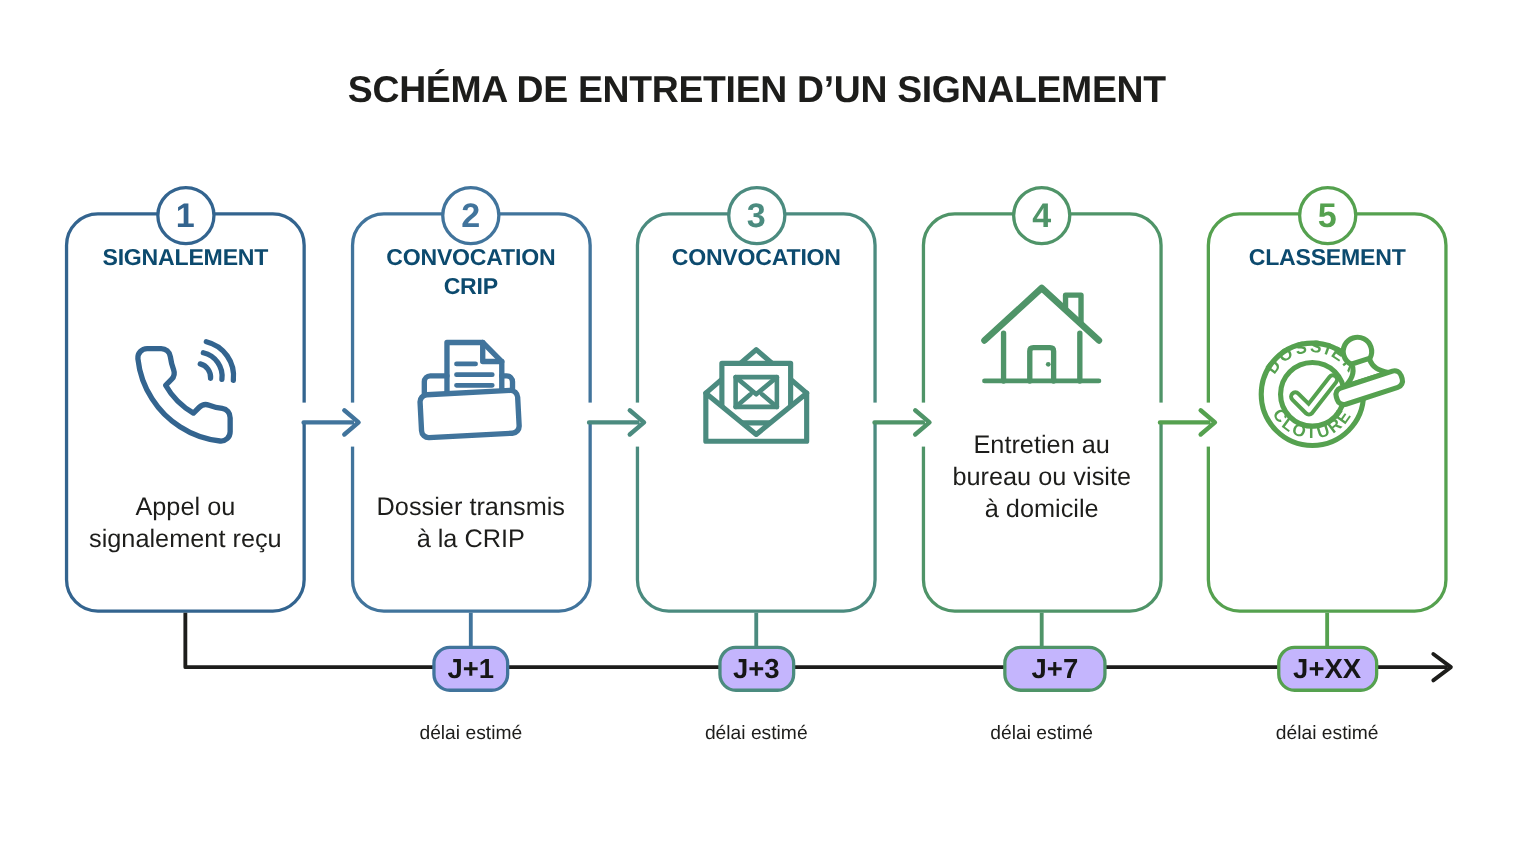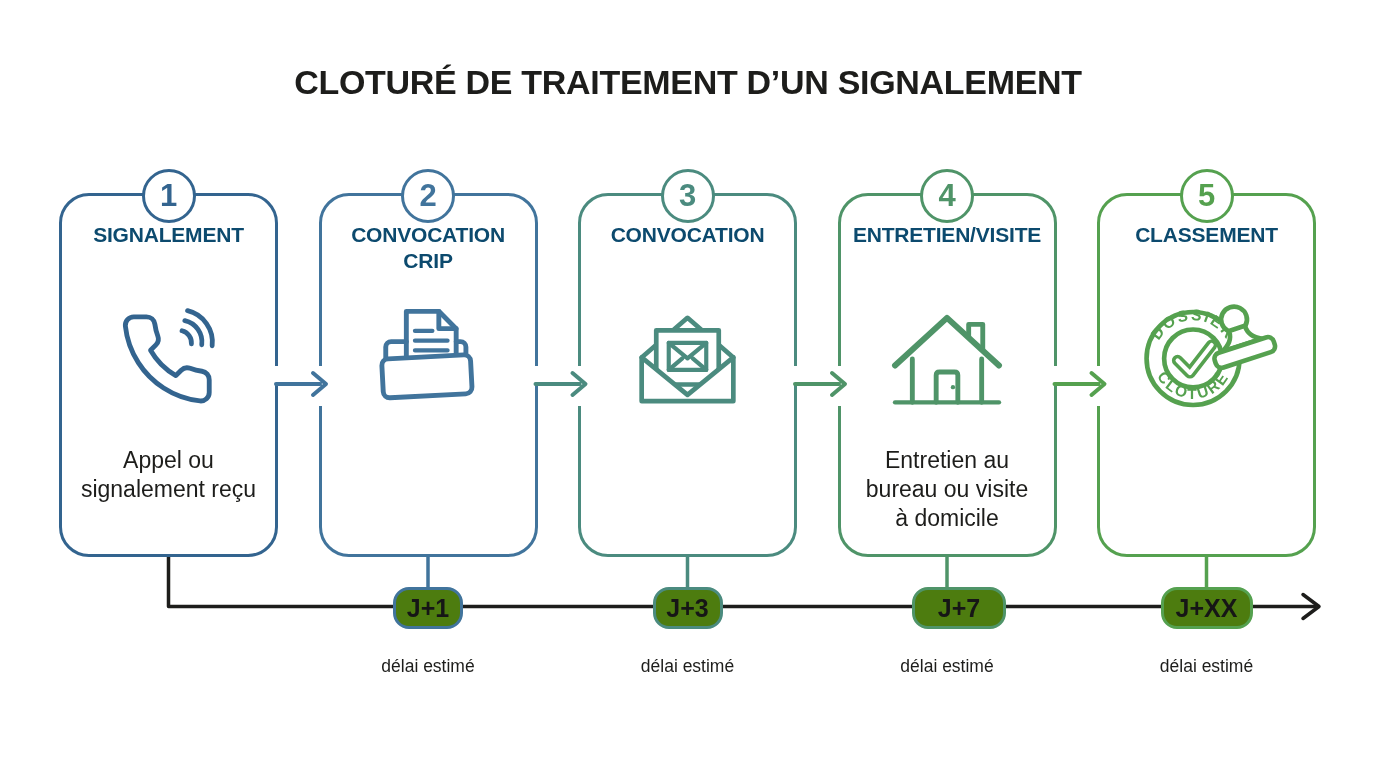--- a/index.html
+++ b/index.html
@@ -14,31 +14,31 @@
         width:54px;height:54px;box-sizing:border-box;border:3.5px solid;border-radius:50%;
         background:#fff;display:flex;align-items:center;justify-content:center;
         font-size:31px;font-weight:600;z-index:3;}
   .card-title{height:56px;font-size:21px;line-height:1.22;font-weight:700;color:#0c4a6e;
         text-align:center;white-space:pre-line;letter-spacing:-0.2px;}
   .icon-wrap{height:162px;display:flex;align-items:center;justify-content:center;}
   .card-caption{margin-top:6px;font-size:23px;line-height:1.27;color:#1d1d1b;
         text-align:center;white-space:pre-line;}
   .overlay{position:absolute;top:0;left:0;z-index:2;pointer-events:none;}
   .milestone{position:absolute;top:587px;height:42px;box-sizing:border-box;border:3.5px solid;
-        border-radius:16px;background:#4d7c0f;display:flex;align-items:center;justify-content:center;
+        border-radius:16px;background:#c4b5fd;display:flex;align-items:center;justify-content:center;
         font-weight:700;font-size:25px;color:#161616;z-index:4;}
   .milestone-label{position:absolute;top:633px;width:150px;text-align:center;
         font-size:17.5px;color:#1d1d1b;z-index:4;margin-top:23px;}
 </style>
 </head>
 <body>
 
 <div class="canvas">
 
-  <div class="title">CLOTURÉ DE TRAITEMENT D’UN SIGNALEMENT</div>
+  <div class="title">SCHÉMA DE ENTRETIEN D’UN SIGNALEMENT</div>
 
   <div class="card" style="left: 59px; border-color: rgb(51, 100, 143);">
     <div class="step-num" style="border-color: rgb(51, 100, 143); color: rgb(51, 100, 143);">
       <span>1</span>
       </div>
     <div class="card-title">SIGNALEMENT</div>
     <div class="icon-wrap">
       <svg width="125" height="125" viewBox="0 0 120 120" fill="none" stroke-linecap="round" stroke-linejoin="round" style="stroke: rgb(51, 100, 143);">
         <path transform="translate(10,11) scale(4.05)" stroke-width="1.15" d="M22 16.92v3a2 2 0 0 1-2.18 2 19.79 19.79 0 0 1-8.63-3.07 19.5 19.5 0 0 1-6-6 19.79 19.79 0 0 1-3.07-8.67A2 2 0 0 1 4.11 2h3a2 2 0 0 1 2 1.72 12.84 12.84 0 0 0 .7 2.81 2 2 0 0 1-.45 2.11L8.09 9.91a16 16 0 0 0 6 6l1.27-1.27a2 2 0 0 1 2.11-.45 12.84 12.84 0 0 0 2.81.7A2 2 0 0 1 22 16.92z"></path>
         <path stroke-width="4.6" d="M 73 32.4 A 12 12 0 0 1 82 45"></path>
@@ -59,20 +59,22 @@
     <div class="icon-wrap">
       <svg width="130" height="130" viewBox="0 0 120 120" fill="none" stroke-linecap="round" stroke-linejoin="round" style="stroke: rgb(65, 116, 156);">
         <path d="M 40 16 H 70 L 86 32 V 70 H 40 Z" fill="#fff" stroke-width="4.5"></path>
         <path d="M 70 16 V 32 H 86" stroke-width="4.5"></path>
         <path d="M 48 34 H 64 M 48 43 H 78 M 48 52 H 78 M 48 61 H 78" stroke-width="4"></path>
         <path d="M 40 44 H 26 a 5 5 0 0 0 -5 5 V 88" stroke-width="4.5"></path>
         <path d="M 86 44 h 4 a 5 5 0 0 1 5 5 v 6" stroke-width="4.5"></path>
         <rect x="18" y="58" width="82" height="36" rx="6" transform="rotate(-3 59 76)" fill="#fff" stroke-width="4.5"></rect>
       </svg>
     </div>
+    <div class="card-caption">Dossier transmis
+à la CRIP</div>
   </div>
 
   <div class="card" style="left: 578px; border-color: rgb(75, 139, 127);">
     <div class="step-num" style="border-color: rgb(75, 139, 127); color: rgb(75, 139, 127);">
       <span>3</span>
       </div>
     <div class="card-title">CONVOCATION</div>
     <div class="icon-wrap">
       <svg width="125" height="125" viewBox="0 0 120 120" fill="none" stroke-linecap="round" stroke-linejoin="round" style="stroke: rgb(75, 139, 127);">
         <path d="M 16 58 L 60 20 L 104 58 Z" fill="#fff" stroke="none"></path>
@@ -82,21 +84,20 @@
         <path d="M 42 44 L 60 59 L 78 44 M 42 70 L 55 59 M 78 70 L 65 59" stroke-width="4"></path>
         <path d="M 16 58 V 100 H 104 V 58 L 60 94 Z" fill="#fff" stroke-width="4.5"></path>
       </svg>
     </div>
   </div>
 
   <div class="card" style="left: 837.5px; border-color: rgb(79, 148, 104);">
     <div class="step-num" style="border-color: rgb(79, 148, 104); color: rgb(79, 148, 104);">
       <span>4</span>
       </div>
-    <div class="card-title">ENTRETIEN/VISITE</div>
     <div class="icon-wrap">
       <svg width="130" height="130" viewBox="0 0 120 120" fill="none" stroke-linecap="round" stroke-linejoin="round" style="stroke: rgb(79, 148, 104);">
         <path d="M 80 40 V 28 H 93 V 52" stroke-width="4.5"></path>
         <path d="M 12 66 L 60 22 L 108 66" stroke-width="5.5"></path>
         <path d="M 28 60 V 100 M 92 60 V 100" stroke-width="4.5"></path>
         <path d="M 12 100 H 108" stroke-width="4"></path>
         <path d="M 50 100 V 75 Q 50 72 53 72 H 67 Q 70 72 70 75 V 100" stroke-width="4.5"></path>
         <circle cx="65.5" cy="86" r="2" stroke="none" style="fill: rgb(79, 148, 104);"></circle>
       </svg>
     </div>

